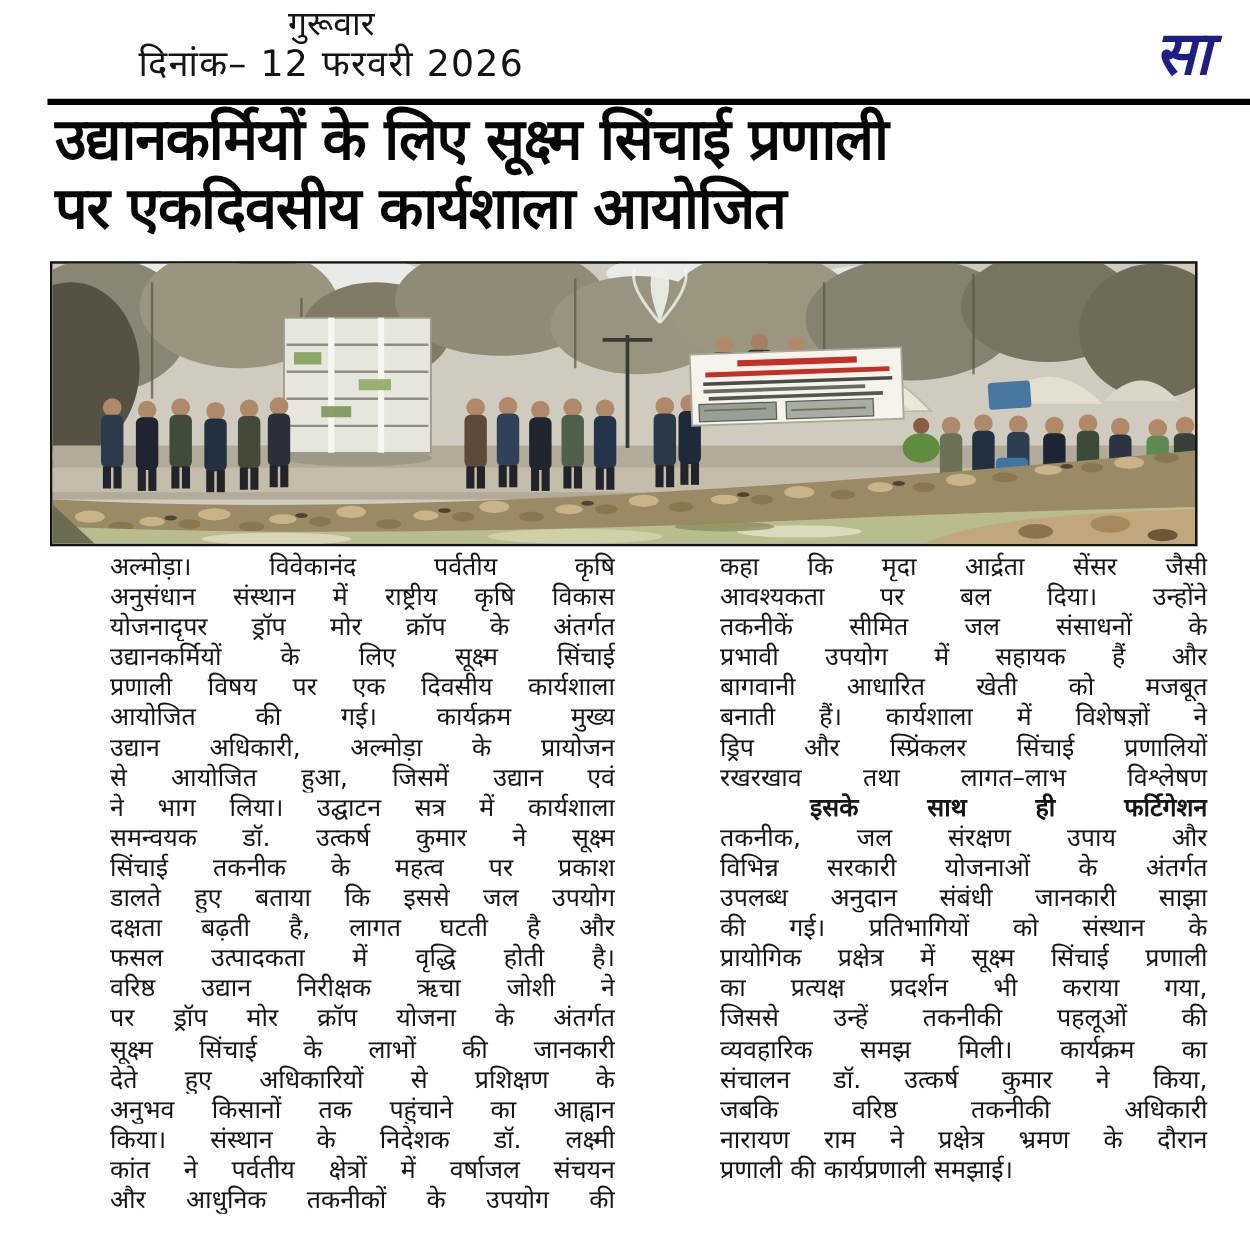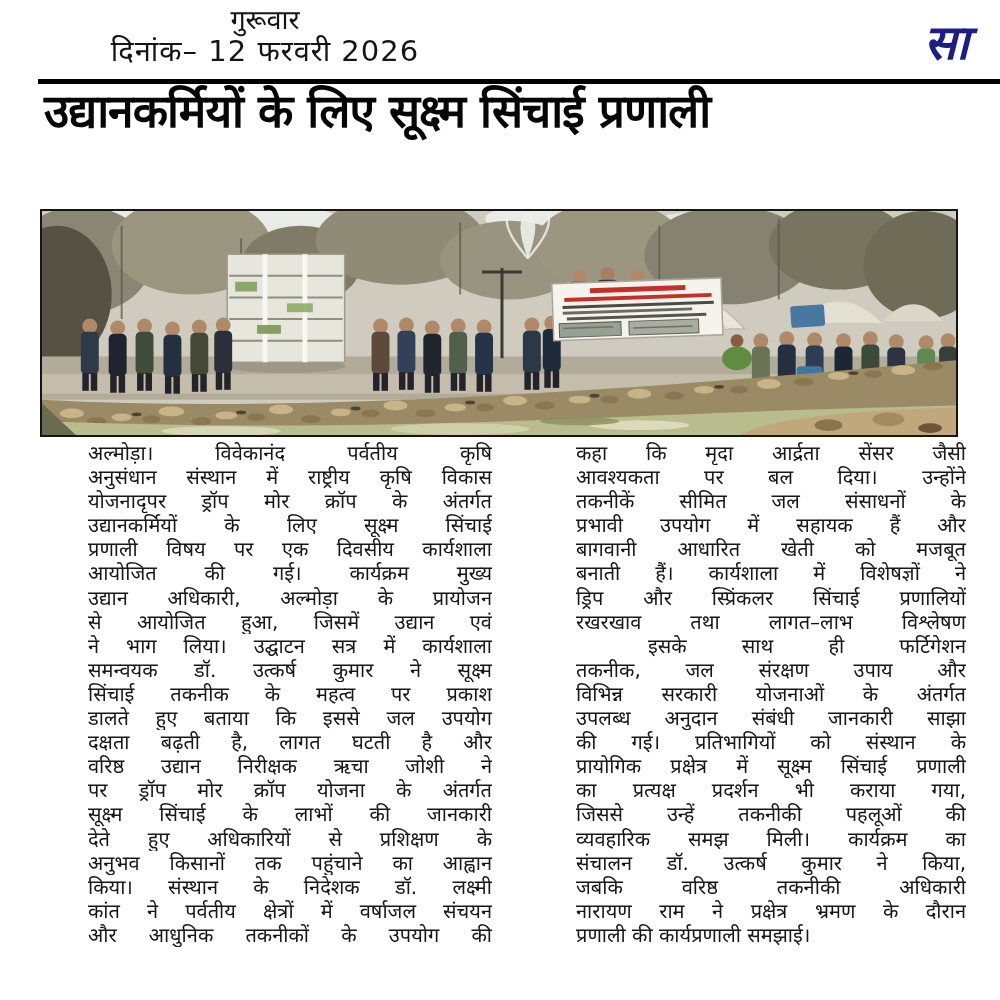--- a/index.html
+++ b/index.html
@@ -27,38 +27,39 @@
   .photo svg{display:block;width:100%;height:100%;}
   
   .col{top:441px;}
   .col-left{left:40px;width:452px;}
   .col-right{left:528px;width:438px;}
   .line{
     font-size:20px;line-height:24.1px;height:24.1px;overflow:hidden;
     text-align:justify;text-align-last:justify;color:#161616;margin-left:48px;
   }
   .line.noj{text-align:left;text-align-last:auto;}
-  .line.ind{text-indent:72px;}
+  .line.ind{text-indent:72px;font-weight:bold;}
 </style>
 </head>
 <body>
 
 <div class="abs dateblock">
   <div class="weekday">गुरूवार</div>
   <div class="datetext">दिनांक– 12 फरवरी 2026</div>
 </div>
 
 <div class="abs masthead">
   <span style="color:#1d1d86">सा</span>
 </div>
 
 <div class="abs rule-top"></div>
 
 <div class="abs headline">
   <div>उद्यानकर्मियों के लिए सूक्ष्म सिंचाई प्रणाली</div>
+  <div>पर एकदिवसीय कार्यशाला आयोजित</div>
 </div>
 
 <div class="abs photo">
   <svg viewBox="0 0 918 228" preserveAspectRatio="none">
     <defs>
       <g id="prs">
         <circle cx="0" cy="-66" r="7.5" fill="#b08a68"></circle>
         <rect x="-9" y="-60" width="18" height="43" rx="5" fill="currentColor"></rect>
         <rect x="-7.5" y="-18" width="6.5" height="18" fill="#23242a"></rect>
         <rect x="1" y="-18" width="6.5" height="18" fill="#23242a"></rect>
@@ -219,20 +220,21 @@
     <div class="line">उद्यानकर्मियों के लिए सूक्ष्म सिंचाई</div>
     <div class="line">प्रणाली विषय पर एक दिवसीय कार्यशाला</div>
     <div class="line">आयोजित की गई। कार्यक्रम मुख्य</div>
     <div class="line">उद्यान अधिकारी, अल्मोड़ा के प्रायोजन</div>
     <div class="line">से आयोजित हुआ, जिसमें उद्यान एवं</div>
     <div class="line">ने भाग लिया। उद्घाटन सत्र में कार्यशाला</div>
     <div class="line">समन्वयक डॉ. उत्कर्ष कुमार ने सूक्ष्म</div>
     <div class="line">सिंचाई तकनीक के महत्व पर प्रकाश</div>
     <div class="line">डालते हुए बताया कि इससे जल उपयोग</div>
     <div class="line">दक्षता बढ़ती है, लागत घटती है और</div>
+    <div class="line">फसल उत्पादकता में वृद्धि होती है।</div>
     <div class="line">वरिष्ठ उद्यान निरीक्षक ऋचा जोशी ने</div>
     <div class="line">पर ड्रॉप मोर क्रॉप योजना के अंतर्गत</div>
     <div class="line">सूक्ष्म सिंचाई के लाभों की जानकारी</div>
     <div class="line">देते हुए अधिकारियों से प्रशिक्षण के</div>
     <div class="line">अनुभव किसानों तक पहुंचाने का आह्वान</div>
     <div class="line">किया। संस्थान के निदेशक डॉ. लक्ष्मी</div>
     <div class="line">कांत ने पर्वतीय क्षेत्रों में वर्षाजल संचयन</div>
     <div class="line">और आधुनिक तकनीकों के उपयोग की</div>
   </div>
 <div class="abs col col-right">

